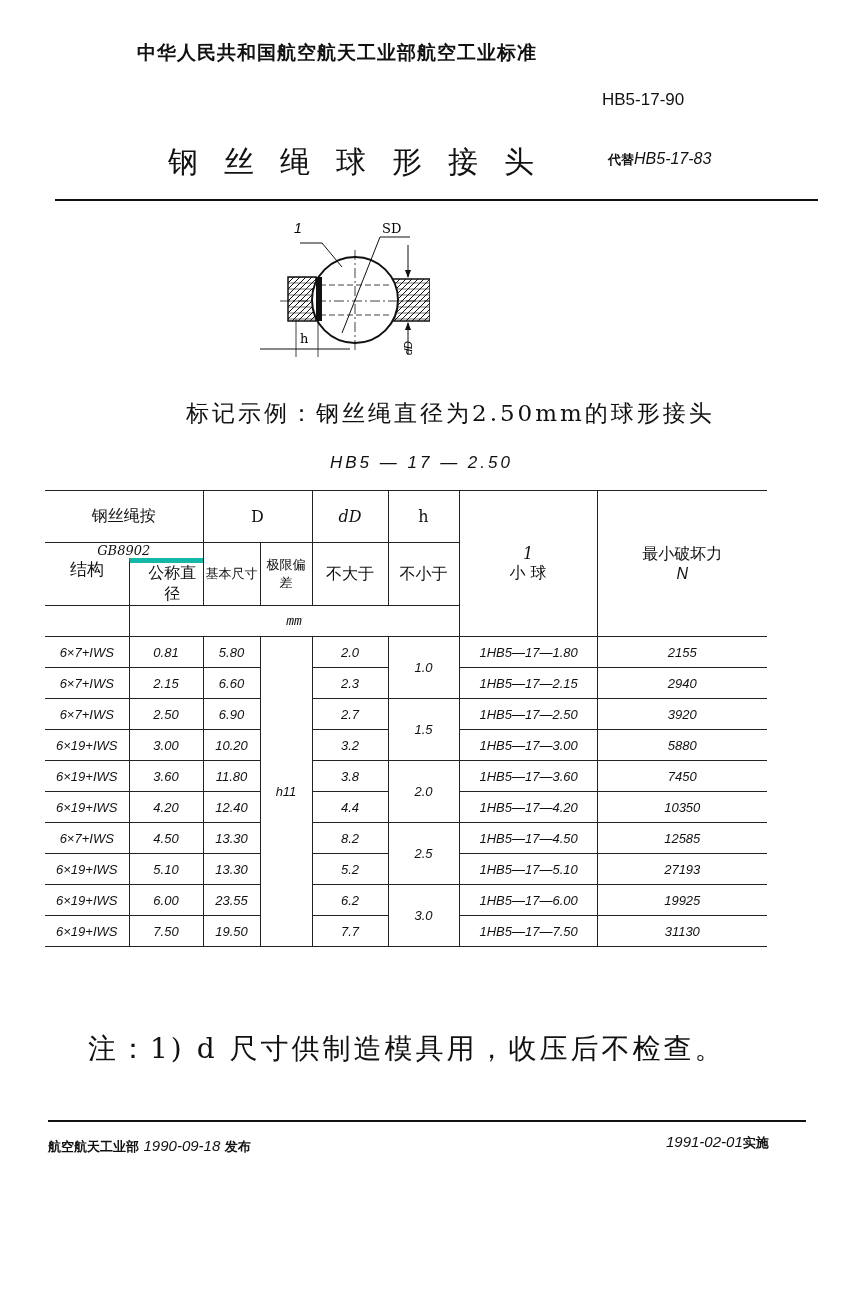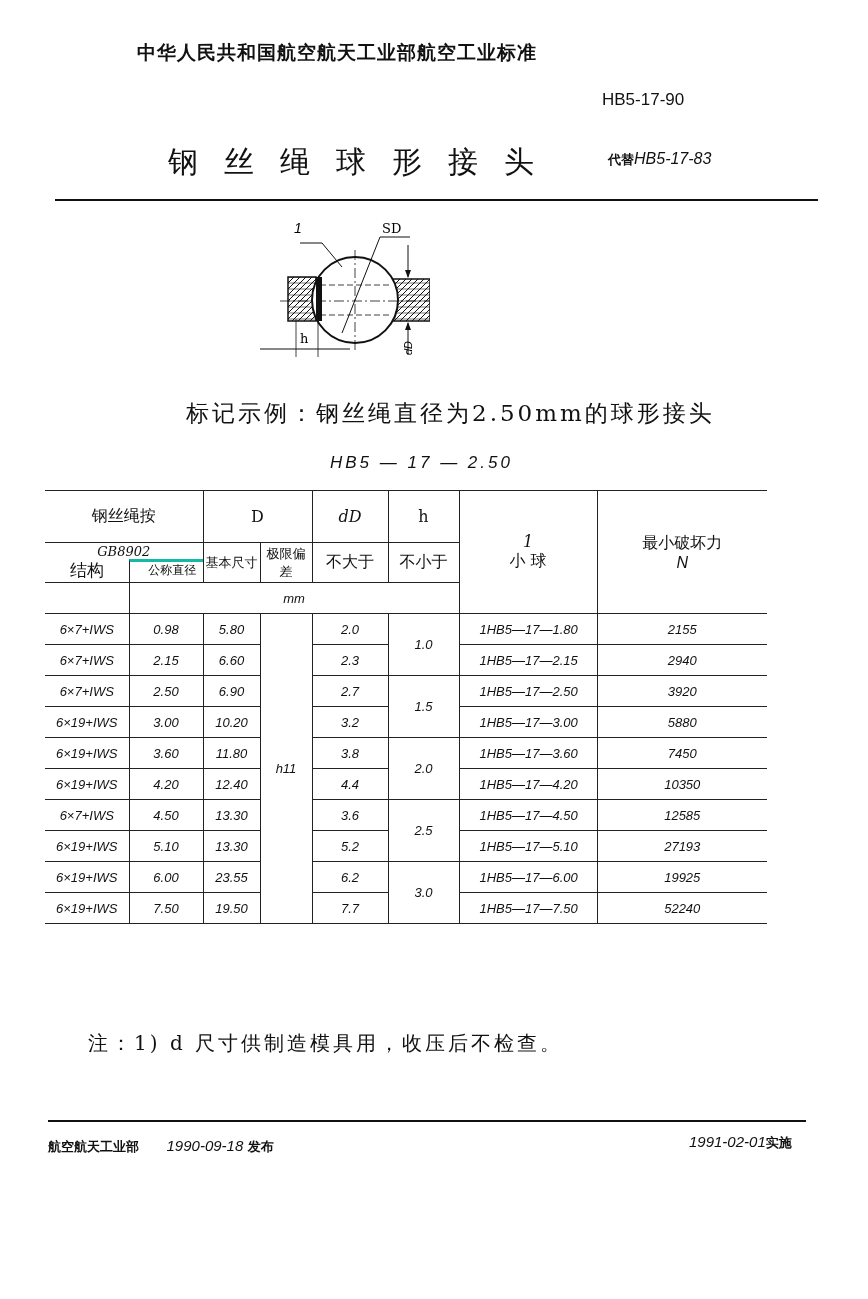--- a/index.html
+++ b/index.html
@@ -13,23 +13,23 @@
   .replaces b { font-style: normal; font-size: 13px; font-family: "DejaVu Sans", sans-serif; }
   .rule { background: #111; height: 2px; }
   .example { left: 186px; top: 398px; font-size: 23px; font-family: "DejaVu Serif", serif; letter-spacing: 3px; }
   .code { left: 330px; top: 453px; font-size: 17px; font-style: italic; letter-spacing: 3px; font-family: "Liberation Sans", sans-serif; }
   table.spec { position: absolute; left: 45px; top: 490px; width: 722px; border-collapse: collapse;
                font-family: "Liberation Sans", sans-serif; font-size: 13px; }
   table.spec td { border: 1px solid #222; text-align: center; padding: 0; height: 30px; }
   table.spec tr.hdr td { font-family: "DejaVu Serif", serif; font-size: 16px; }
   table.spec .i { font-style: italic; }
   table.spec td.left { text-align: left; padding-left: 20px; }
-  .note { left: 88px; top: 1030px; font-size: 20px; font-family: "DejaVu Serif", serif; letter-spacing: 3px; }
+  .note { left: 88px; top: 1030px; font-size: 28px; font-family: "DejaVu Serif", serif; letter-spacing: 3px; }
   .footl { left: 48px; top: 1137px; font-size: 13px; font-weight: bold; }
-  .footl i, .footr i { font-weight: normal; font-family: "Liberation Sans", sans-serif; font-size: 15px; margin-left: 23px; }
+  .footl i, .footr i { font-weight: normal; font-family: "Liberation Sans", sans-serif; font-size: 15px; }
   .footr { left: 666px; top: 1133px; font-size: 13px; font-weight: bold; text-align: center; }
 </style>
 </head>
 <body>
 
 <div class="abs org">中华人民共和国航空航天工业部航空工业标准</div>
 <div class="abs stdno">HB5-17-90</div>
 <div class="abs title">钢丝绳球形接头</div>
 <div class="abs replaces">
   <b>代替</b><span>HB5-17-83</span>
@@ -105,36 +105,36 @@
     <td rowspan="3" style="border-right:none;">
       <div>最小破坏力</div>
       <div class="i" style="font-family:'Liberation Sans',sans-serif">N</div>
     </td>
   </tr>
   <tr class="hdr" style="height:40px">
     <td colspan="2" style="border-left:none;font-size:13px;">
       <div class="i">GB8902</div>
       <div style="display:flex;">
         <span style="width:84px;font-size:17px;">结构</span>
-        <span style="flex:1;border-left:1px solid #222;border-top:3px solid #14b8a6;font-size:12px;padding-left:12px;">公称直径</span>
+        <span style="flex:1;border-left:1px solid #222;border-top:5px solid #14b8a6;font-size:16px;padding-left:12px;">公称直径</span>
       </div>
     </td>
     <td style="font-size:13px;">基本尺寸</td>
     <td style="font-size:13px;">极限偏差</td>
     <td>不大于</td>
     <td>不小于</td>
   </tr>
   <tr style="height:22px">
     <td style="border-left:none;border-top:none;"></td>
-    <td colspan="5" class="i" style="font-family:Liberation Sans, sans-serif;">mm</td>
-  </tr>
-
-  <tr>
-    <td class="i" style="border-left:none">6×7+IWS</td>
-    <td class="i">0.98</td>
+    <td colspan="5" class="i" style="font-family:Liberation Mono, monospace;">mm</td>
+  </tr>
+
+  <tr>
+    <td class="i" style="border-left:none">6×7+IWS</td>
+    <td class="i">0.81</td>
     <td class="i">5.80</td>
     <td rowspan="10" class="i">h11</td>
     <td class="i">2.0</td>
     <td rowspan="2" class="i">1.0</td>
     <td class="i left">1HB5—17—1.80</td>
     <td class="i" style="border-right:none">2155</td>
   </tr>
   <tr>
     <td class="i" style="border-left:none">6×7+IWS</td>
     <td class="i">2.15</td>
@@ -174,21 +174,21 @@
     <td class="i">4.20</td>
     <td class="i">12.40</td>
     <td class="i">4.4</td>
     <td class="i left">1HB5—17—4.20</td>
     <td class="i" style="border-right:none">10350</td>
   </tr>
   <tr>
     <td class="i" style="border-left:none">6×7+IWS</td>
     <td class="i">4.50</td>
     <td class="i">13.30</td>
-    <td class="i">3.6</td>
+    <td class="i">8.2</td>
     <td rowspan="2" class="i">2.5</td>
     <td class="i left">1HB5—17—4.50</td>
     <td class="i" style="border-right:none">12585</td>
   </tr>
   <tr>
     <td class="i" style="border-left:none">6×19+IWS</td>
     <td class="i">5.10</td>
     <td class="i">13.30</td>
     <td class="i">5.2</td>
     <td class="i left">1HB5—17—5.10</td>
@@ -202,21 +202,21 @@
     <td rowspan="2" class="i">3.0</td>
     <td class="i left">1HB5—17—6.00</td>
     <td class="i" style="border-right:none">19925</td>
   </tr>
   <tr>
     <td class="i" style="border-left:none">6×19+IWS</td>
     <td class="i">7.50</td>
     <td class="i">19.50</td>
     <td class="i">7.7</td>
     <td class="i left">1HB5—17—7.50</td>
-    <td class="i" style="border-right:none">52240</td>
+    <td class="i" style="border-right:none">31130</td>
   </tr>
 </tbody>
   </table>
 
 <div class="abs note">注：1) d 尺寸供制造模具用，收压后不检查。</div>
 
 <div class="abs rule" style="left:48px; top:1120px; width:758px;"></div>
 <div class="abs footl">
   <span>航空航天工业部</span>
   <i>1990-09-18</i>

